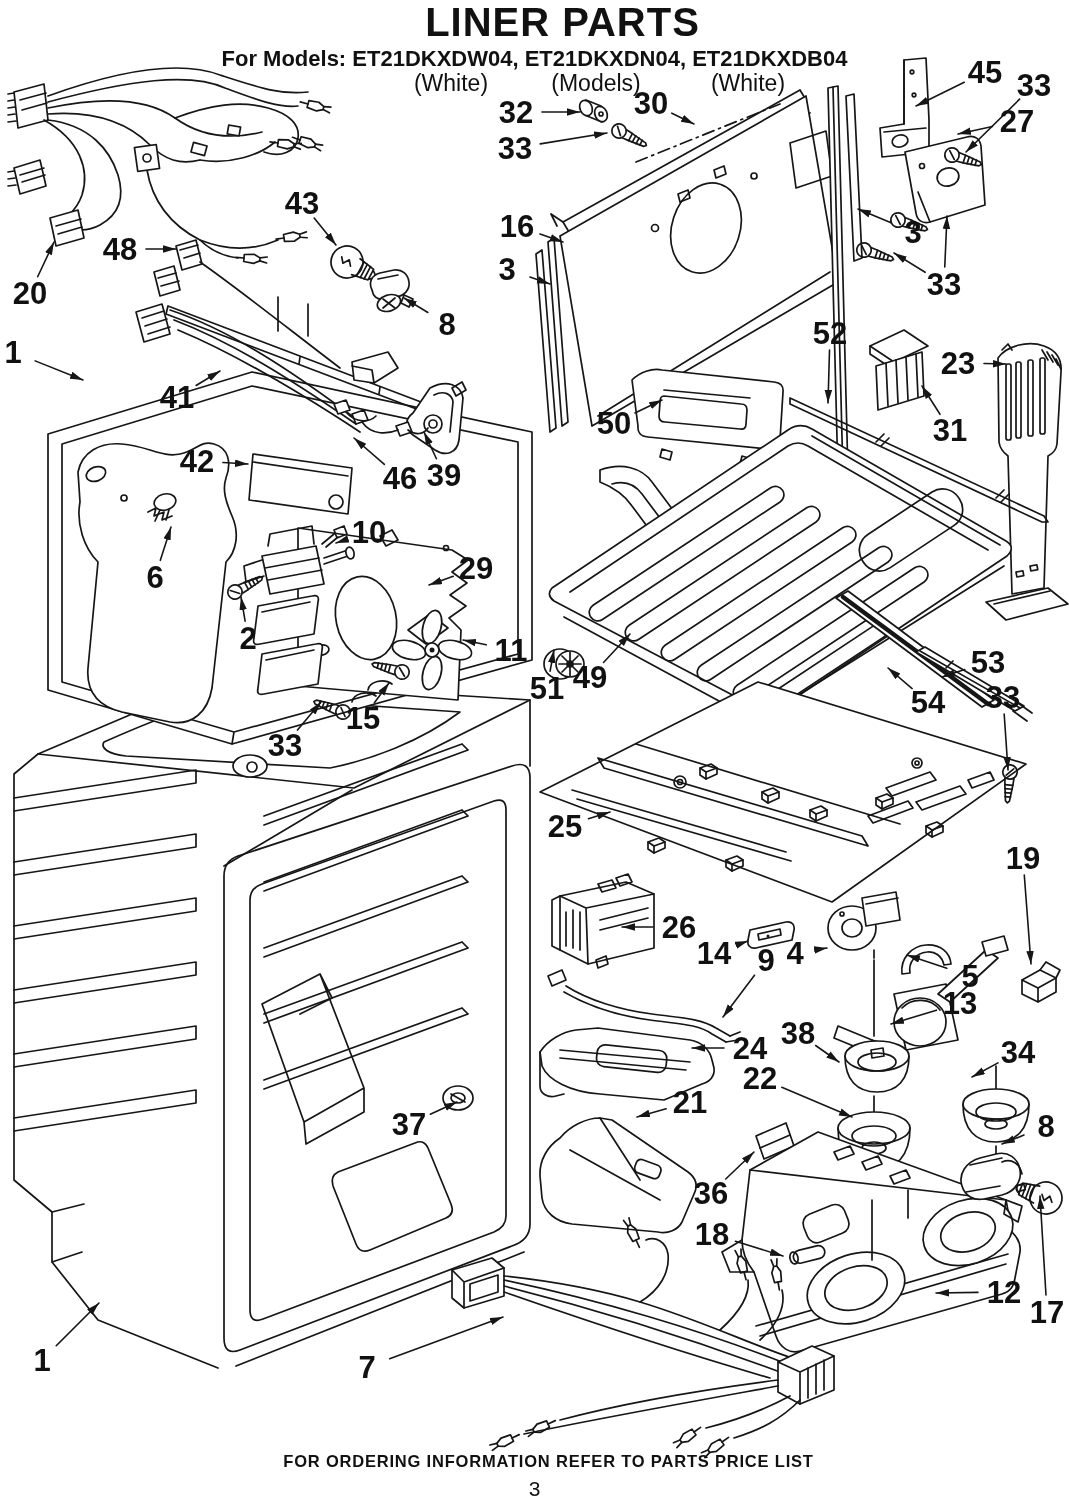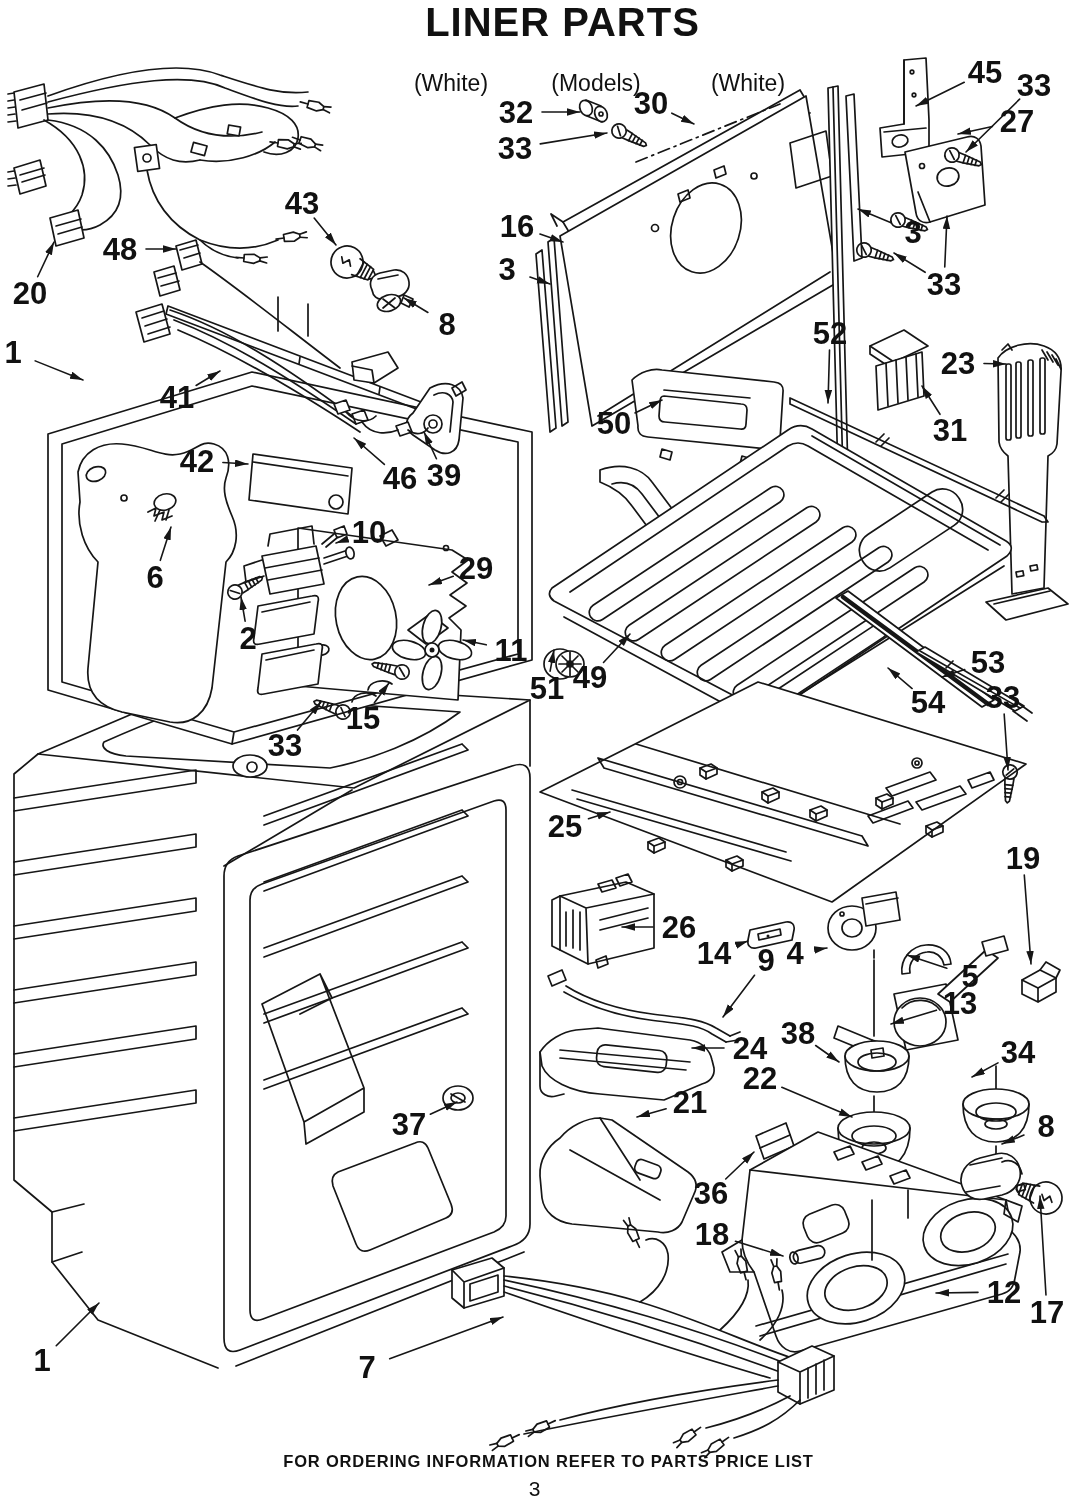--- a/index.html
+++ b/index.html
@@ -25,20 +25,21 @@
   #callout-layer text{stroke:none;fill:#111;font-family:"Liberation Sans",sans-serif;
                       font-weight:bold;font-size:31px;}
   #callout-layer line{stroke-width:1.6;}
 </style>
 </head>
 <body>
 
 <div class="page">
 
   <div class="hdr-title">LINER PARTS</div>
+  <div class="hdr-models">For Models: ET21DKXDW04, ET21DKXDN04, ET21DKXDB04</div>
   <span class="hdr-color c-white">(White)</span>
   <span class="hdr-color c-almond">(Models)</span>
   <span class="hdr-color c-black">(White)</span>
 
   <svg class="art" width="1069" height="1500" viewBox="0 0 1069 1500">
     <defs>
       <marker id="arr" markerUnits="userSpaceOnUse" markerWidth="14" markerHeight="9" refX="13" refY="3.75" orient="auto">
         <path d="M0,0 L13,3.75 L0,7.5 Z" style="fill:#161616;stroke:none"></path>
       </marker>
       <g id="screw">

